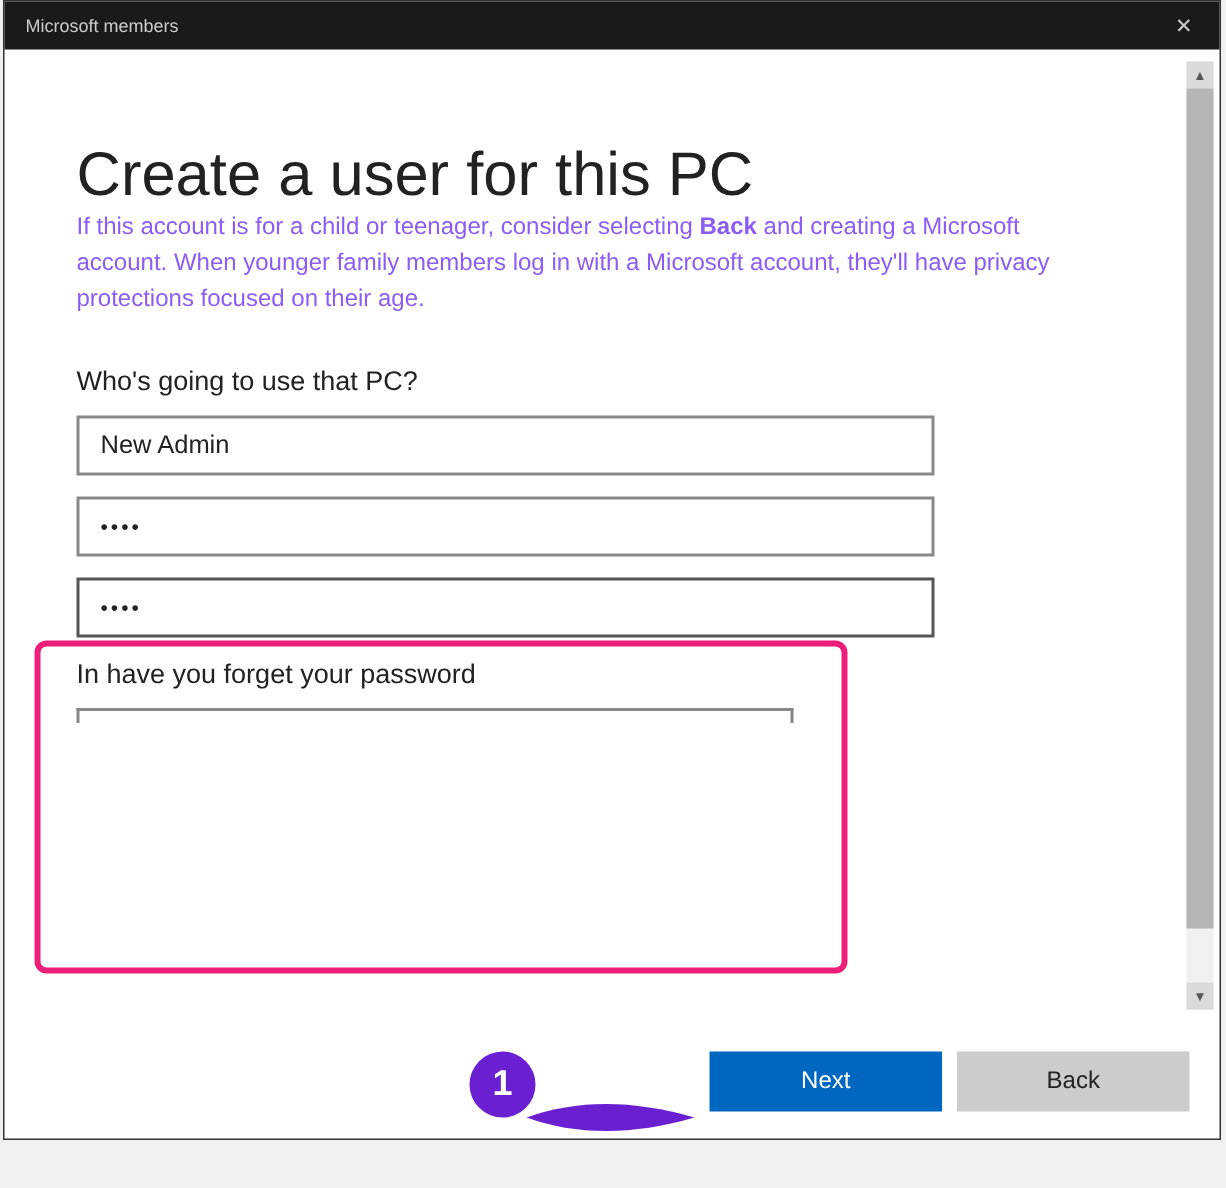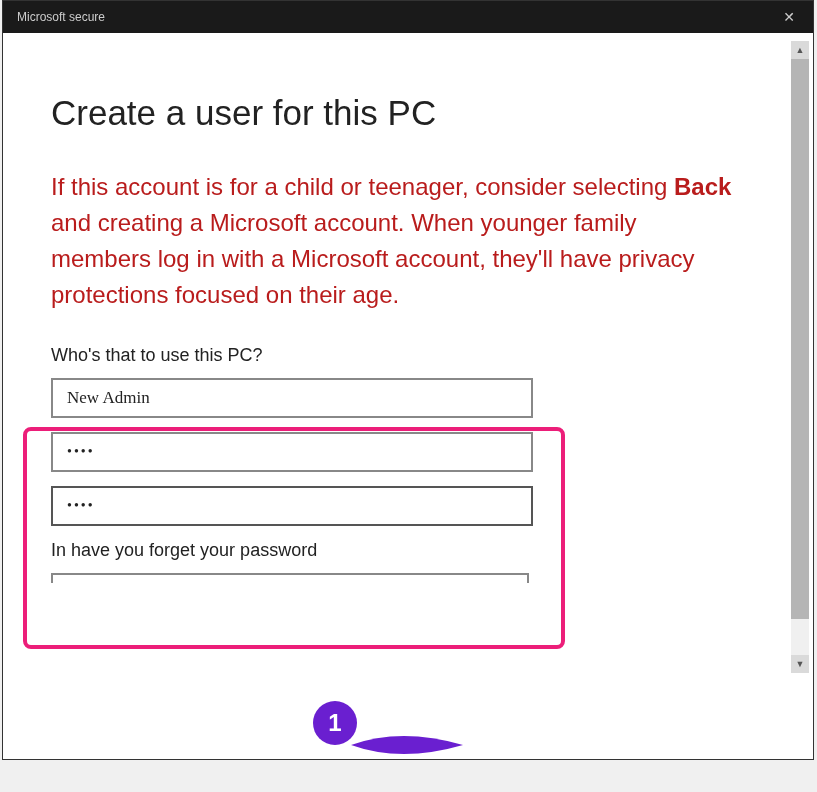--- a/index.html
+++ b/index.html
@@ -42,50 +42,49 @@
       position: relative;
       height: 640px;
       overflow: hidden;
     }
     .content {
       padding: 60px 40px 20px 48px;
       color: #222;
       width: 780px;
     }
     .heading {
-      font-size: 35px;
+      font-size: 41px;
       font-weight: 300;
       color: #222;
-      margin-bottom: 36px;
     }
     .para {
-      font-size: 24px;
+      font-size: 16px;
       line-height: 1.5;
       margin-bottom: 32px;
-      color: #b91c1c;
+      color: #8b5cf6;
       font-weight: 400;
     }
     .para b { font-weight: 700; }
     .label {
       font-size: 18px;
       margin-bottom: 12px;
       margin-top: 6px;
       color: #222;
     }
     .text-input {
-      width: 482px;
+      width: 572px;
       height: 40px;
       border: 2px solid #888;
       font-size: 17px;
       padding: 0 14px;
       display: flex;
       align-items: center;
       margin-bottom: 14px;
       background: #fff;
-      font-family: Liberation Serif, serif;
+      font-family: Liberation Sans, sans-serif;
     }
     .text-input.focused {
       border: 2px solid #555;
     }
     .pw-dots {
       font-size: 14px;
       letter-spacing: 2px;
     }
     .last-input {
       width: 478px;
@@ -187,34 +186,34 @@
       position: relative;
       margin-left: -6px;
     }
     .annot-arrow svg { display: block; }
   </style>
 </head>
 <body>
 
 <div class="window">
   <div class="titlebar">
-    <span class="title">Microsoft secure</span>
+    <span class="title">Microsoft members</span>
     <span class="close-btn">✕</span>
   </div>
 
   <div class="content-wrap">
     <div class="content">
       <h1 class="heading">Create a user for this PC</h1>
 
       <p class="para">
         <span>If this account is for a child or teenager, consider selecting </span><b>Back</b><span> and creating a Microsoft account. When younger family members log in with a Microsoft account, they'll have privacy protections focused on their age.</span>
       </p>
 
 
-      <div class="label">Who's that to use this PC?</div>
+      <div class="label">Who's going to use that PC?</div>
       <div class="text-input">
         <span>New Admin</span>
       </div>
 
       <div class="text-input">
         <span class="pw-dots">••••</span>
       </div>
       <div class="text-input focused">
         <span class="pw-dots">••••</span>
       </div>
@@ -225,20 +224,24 @@
 
     <div class="highlight-box"></div>
   </div>
 
   <div class="scrollbar-track">
     <div class="scroll-arrow up">▲</div>
     <div class="scrollbar-thumb"></div>
     <div class="scroll-arrow down">▼</div>
   </div>
 
+  <div class="footer">
+    <button class="btn primary">Next</button>
+    <button class="btn secondary">Back</button>
+  </div>
 
   <div class="annotation">
     <div class="annot-circle">
       <span>1</span>
     </div>
     <div class="annot-arrow">
       <svg width="115" height="44" viewBox="0 0 115 44">
         <path d="M 0 22 Q 50 4 112 22 Q 50 40 0 22 Z" fill="#6a1fd0"></path>
       </svg>
     </div>

